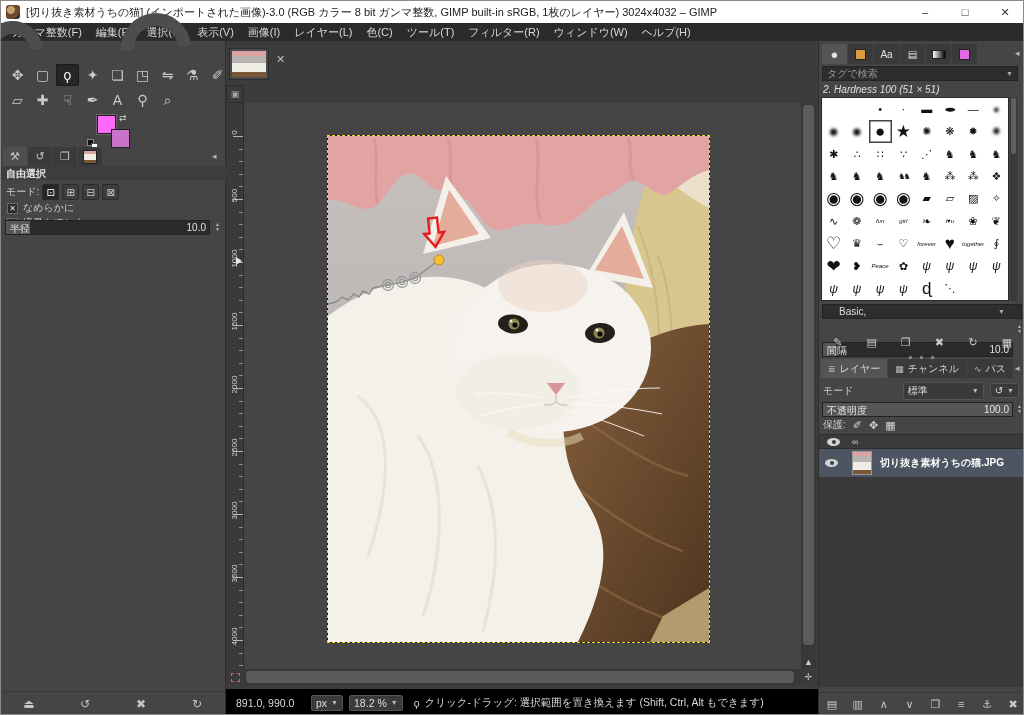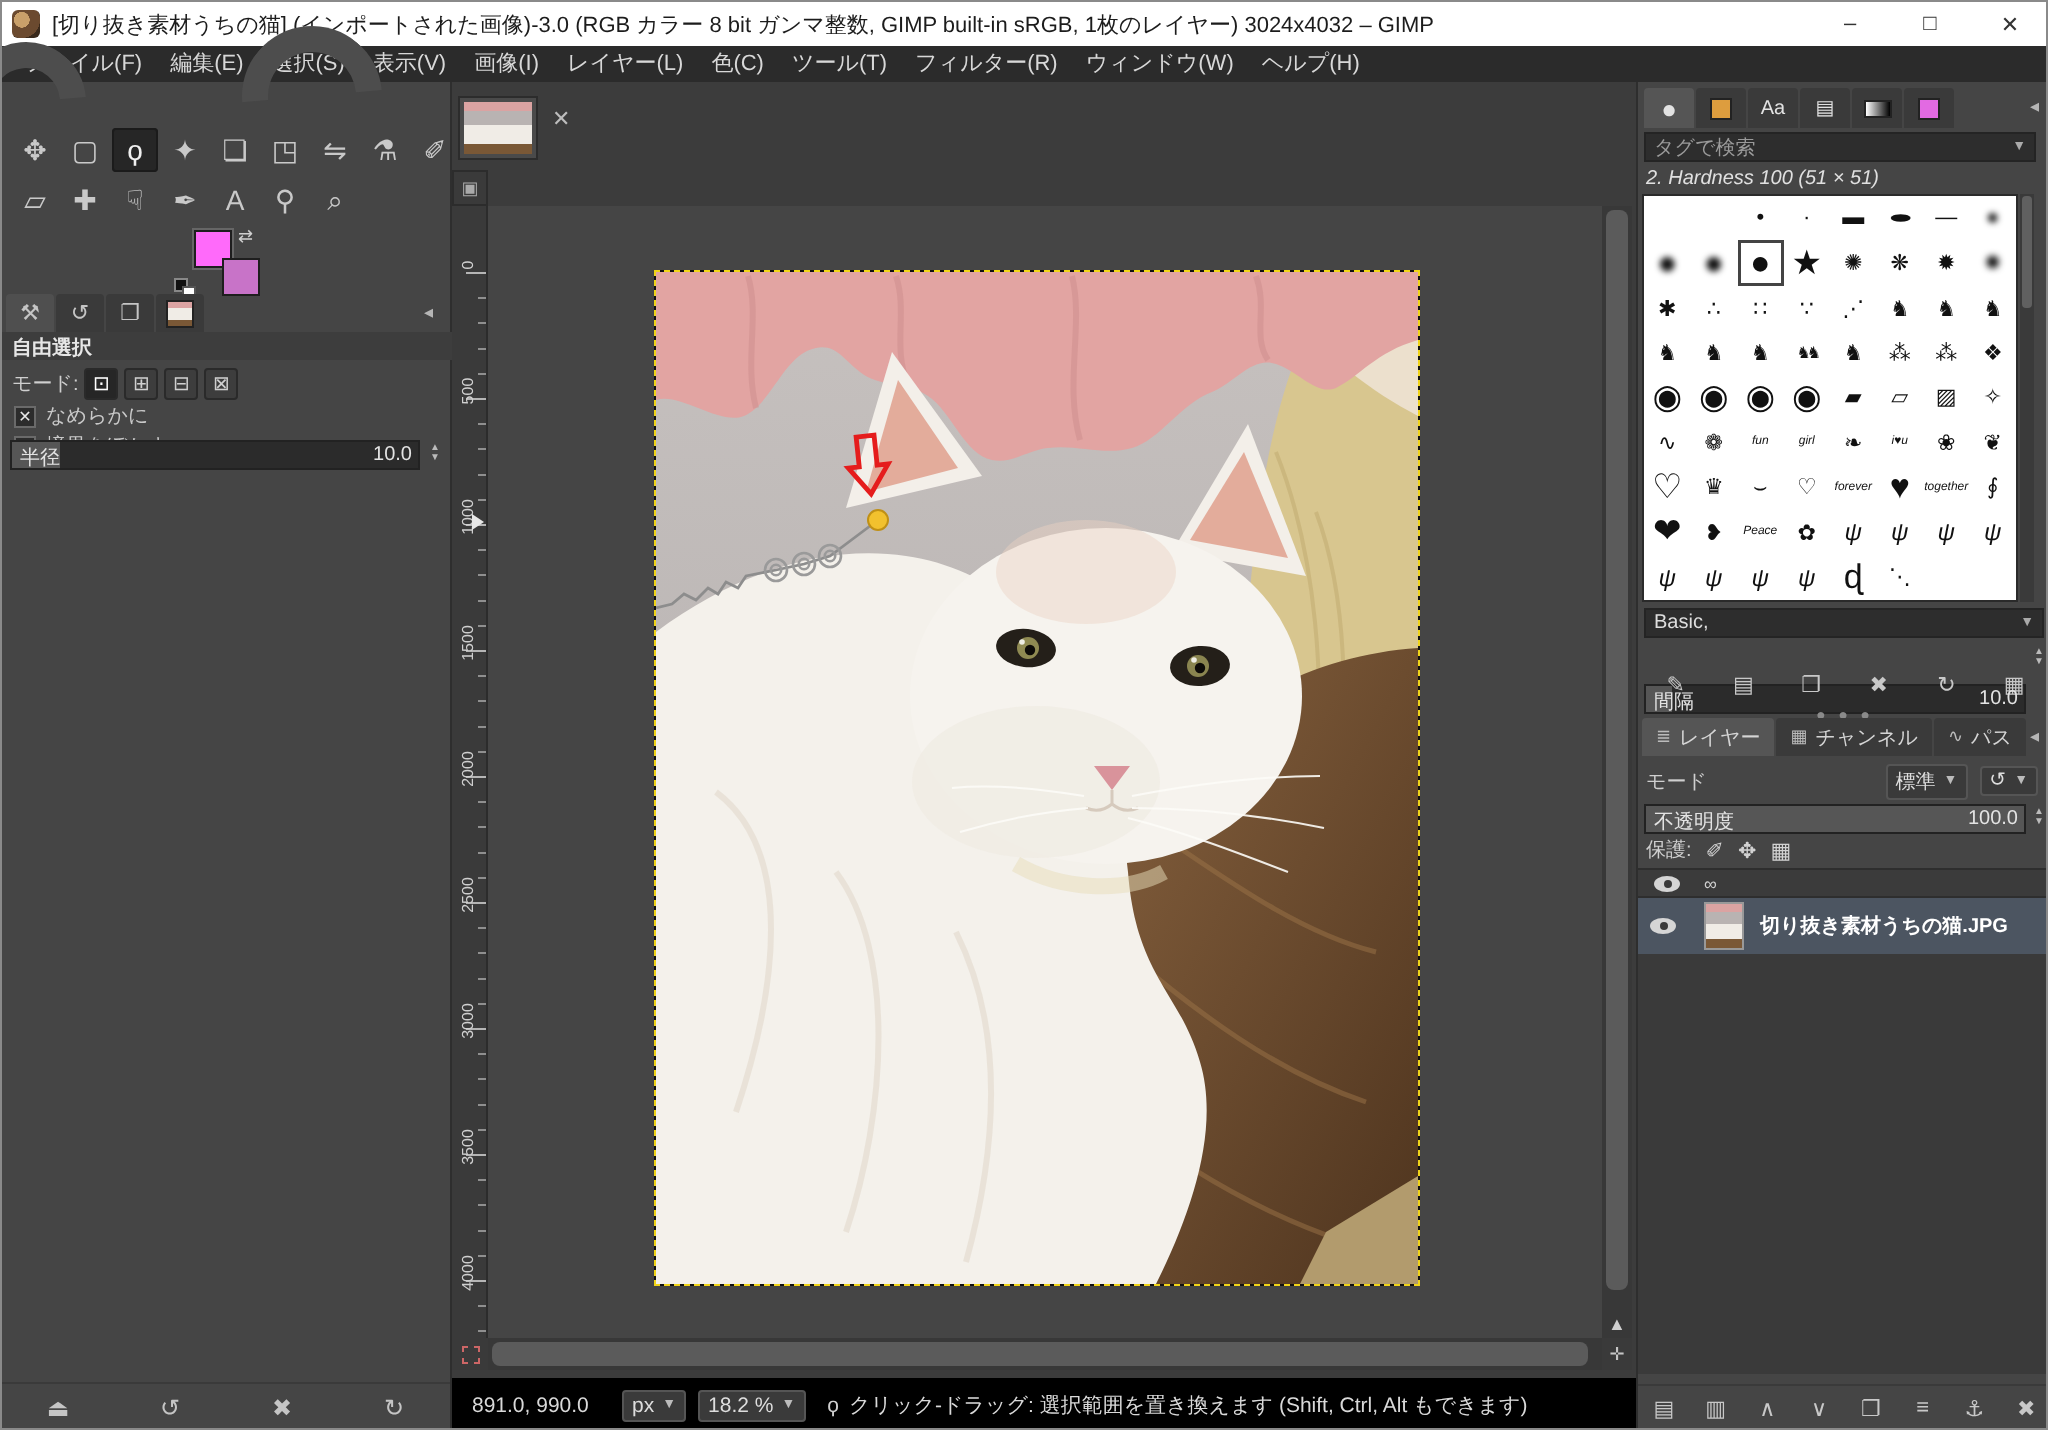--- a/index.html
+++ b/index.html
@@ -91,21 +91,21 @@
   .bcell{display:flex;align-items:center;justify-content:center;color:#111;font-size:11px;overflow:hidden;position:relative;}
   .bcell.sel{box-shadow:inset 0 0 0 1.5px #444;}
   .bcell .blur{filter:blur(1.5px);}
   .bcell .big{font-size:17px;}
   .bcell .script{font-size:6px;font-style:italic;}
   .bcell .stretch{display:inline-block;transform:scaleX(2.1) scaleY(.8);}
   .bcell .pair{font-size:8px;letter-spacing:-2px;}
   .bcell .sprig{font-size:12px;font-style:italic;}
   .bgrid-scroll{position:absolute;left:191px;top:56px;width:7px;height:204px;background:#3a3a3a;}
   .bgrid-scroll .thumb{position:absolute;left:1px;top:1px;width:5px;height:56px;background:#606060;border-radius:2px;}
-  .tagrow{position:absolute;left:3px;top:263px;width:200px;height:15px;background:#2d2d2d;border:1px solid #242424;color:#dedede;font-size:10px;padding:0 4px;display:flex;align-items:center;}
+  .tagrow{position:absolute;left:3px;top:263px;width:200px;height:15px;background:#2d2d2d;border:1px solid #242424;color:#dedede;font-size:10px;padding:0 16px;display:flex;align-items:center;}
   .tagrow .chev{margin-left:auto;font-size:7px;color:#aaa;}
   .bactions{position:absolute;left:2px;top:295px;width:203px;display:flex;justify-content:space-around;}
   .icon-btn{color:#c8c8c8;font-size:11px;width:20px;text-align:center;}
   .dots{position:absolute;left:0;top:312px;width:207px;text-align:center;color:#8a8a8a;font-size:8px;letter-spacing:2px;}
   .ltabs{position:absolute;left:2px;top:318px;display:flex;}
   .ltab{height:19px;padding:0 7px;background:#3a3a3a;margin-right:1px;border-radius:2px 2px 0 0;display:flex;align-items:center;color:#d5d5d5;font-size:10px;}
   .ltab.active{background:#555;}
   .ltab .ic{margin-right:4px;font-size:9px;color:#bbb;}
   .moderow{position:absolute;left:4px;top:341px;width:199px;height:17px;display:flex;align-items:center;color:#cfcfcf;font-size:10px;}
   .lockrow{position:absolute;left:4px;top:377px;height:14px;display:flex;align-items:center;color:#cfcfcf;font-size:10px;}
@@ -129,21 +129,21 @@
     <div class="win-icon"></div>
     <div class="win-title">[切り抜き素材うちの猫] (インポートされた画像)-3.0 (RGB カラー 8 bit ガンマ整数, GIMP built-in sRGB, 1枚のレイヤー) 3024x4032 – GIMP</div>
     <div class="win-controls">
       <div class="win-btn">–</div>
       <div class="win-btn">□</div>
       <div class="win-btn">✕</div>
     </div>
   </div>
 
   <div class="menubar" id="menubar">
-      <div class="menu-item">ファイル(F)</div>
+      <div class="menu-item">ガンマ整数(F)</div>
       <div class="menu-item">編集(E)</div>
       <div class="menu-item">選択(S)</div>
       <div class="menu-item">表示(V)</div>
       <div class="menu-item">画像(I)</div>
       <div class="menu-item">レイヤー(L)</div>
       <div class="menu-item">色(C)</div>
       <div class="menu-item">ツール(T)</div>
       <div class="menu-item">フィルター(R)</div>
       <div class="menu-item">ウィンドウ(W)</div>
       <div class="menu-item">ヘルプ(H)</div>
@@ -624,21 +624,21 @@
         </div>
         <div class="ltab">
           <span class="ic">∿</span>
           <span>パス</span>
         </div>
       </div>
     <div class="corner-btn" style="left:196px;top:322px;">◂</div>
 
     <div class="moderow">
       <span>モード</span>
-      <span class="combo" style="margin-left:auto;">
+      <span class="combo" style="margin-left:auto;gap:40px;">
         <span>標準</span>
           <span class="chev">▼</span>
       </span>
       <span class="combo">↺<span class="chev">▼</span></span>
     </div>
 
     <div class="slider" style="left:3px;top:361px;width:191px;">
       <div class="fill" style="width:100%;"></div>
       <span class="lab">不透明度</span>
       <span class="val">100.0</span>

